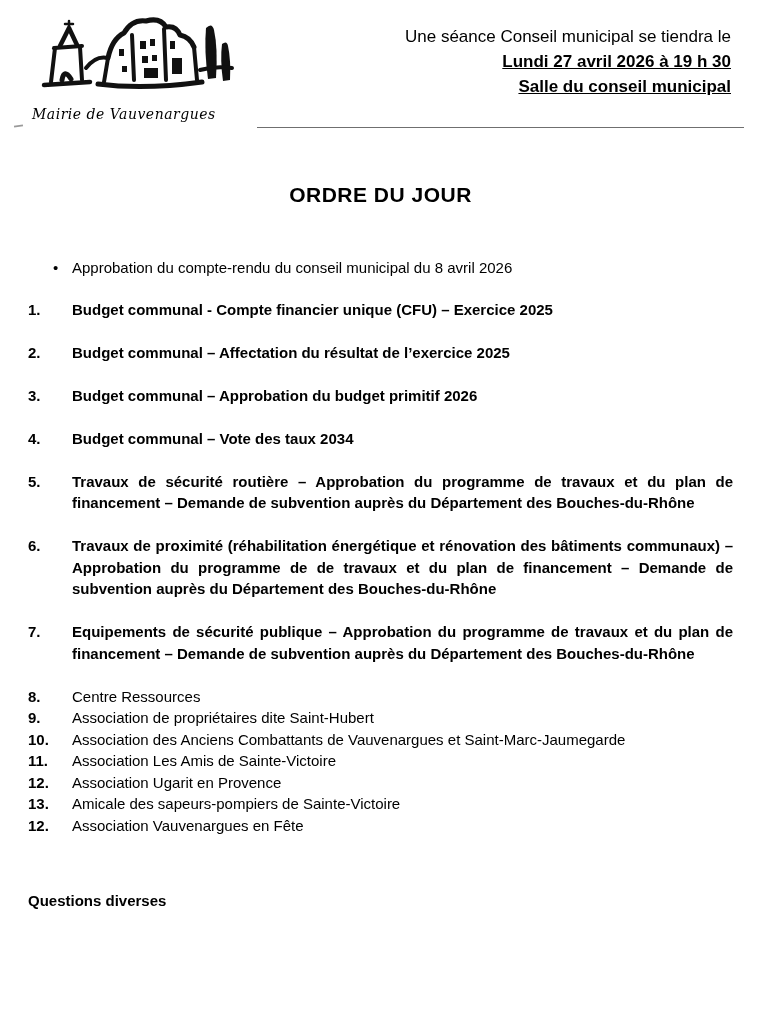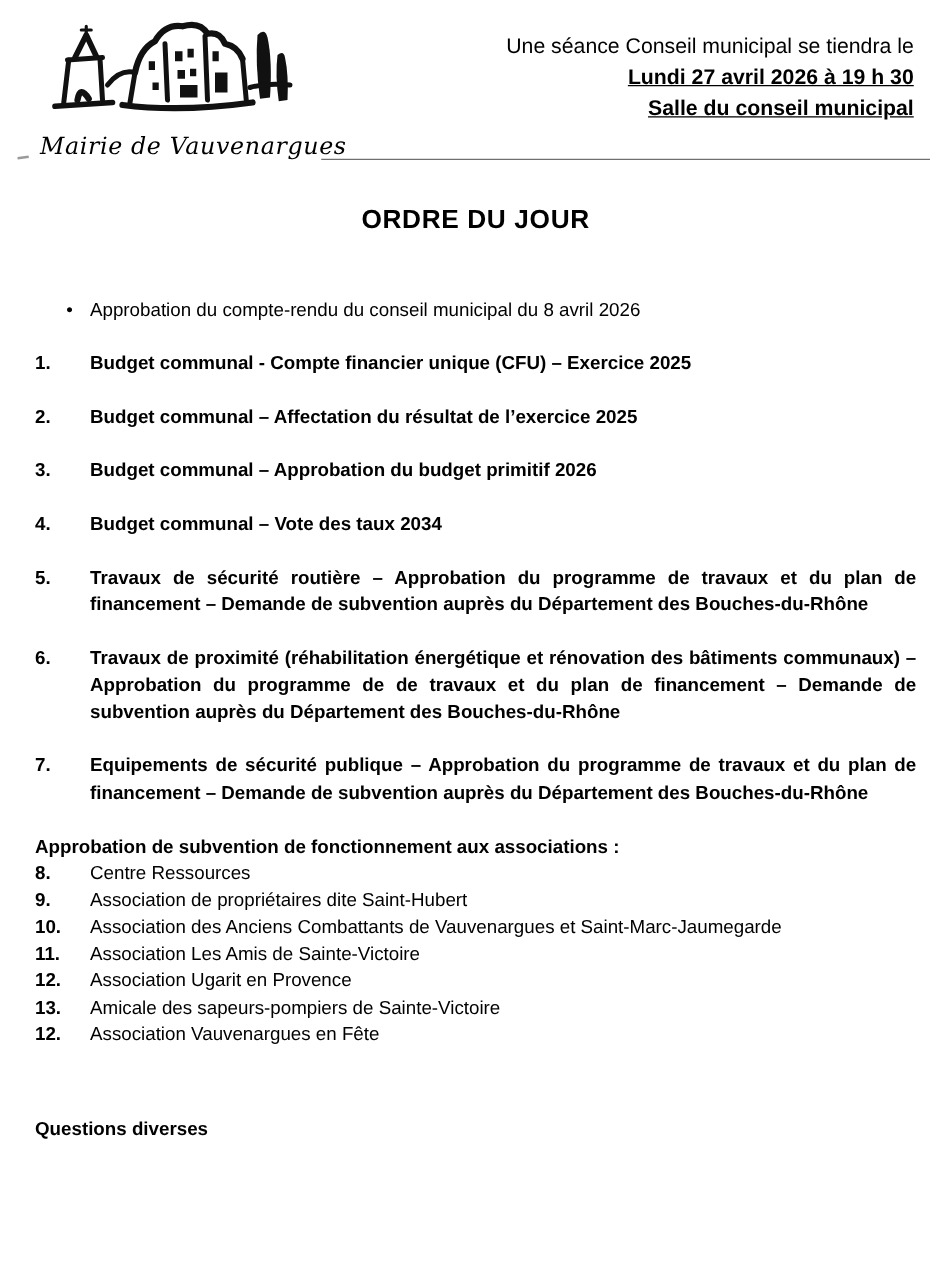--- a/index.html
+++ b/index.html
@@ -14,21 +14,21 @@
     overflow: hidden;
   }
 
   
   .header { position: relative; height: 128px; }
   .logo { position: absolute; left: 24px; top: 12px; width: 218px; }
   .logo svg { display: block; }
   .logo-caption {
     font-family: "DejaVu Serif", serif;
     font-style: italic;
-    font-size: 19px;
+    font-size: 14px;
     letter-spacing: 0.5px;
     margin-top: 2px;
     padding-left: 8px;
     white-space: nowrap;
   }
   .stray-mark {
     position: absolute; left: 14px; top: 125px;
     width: 9px; border-top: 2px solid #9a9a9a;
     transform: rotate(-8deg);
   }
@@ -39,21 +39,21 @@
     line-height: 25px;
   }
   .hb { font-weight: bold; text-decoration: underline; }
   .header-rule {
     position: absolute; left: 257px; right: 17px; top: 127px;
     border-top: 1.5px solid #6f6f6f;
   }
 
   
   .title {
-    margin-top: 36px;
+    margin-top: 55px;
     text-align: center;
     font-size: 21px;
     line-height: 24px;
     font-weight: bold;
     letter-spacing: 0.5px;
   }
 
   
   .content {
     padding: 0 28px;
@@ -163,21 +163,20 @@
         <div class="item bold spaced">
           <span class="num">6.</span>
           <span class="txt">Travaux de proximité (réhabilitation énergétique et rénovation des bâtiments communaux) – Approbation du programme de de travaux et du plan de financement – Demande de subvention auprès du Département des Bouches-du-Rhône</span>
         </div>
         <div class="item bold spaced">
           <span class="num">7.</span>
           <span class="txt">Equipements de sécurité publique – Approbation du programme de travaux et du plan de financement – Demande de subvention auprès du Département des Bouches-du-Rhône</span>
         </div>
       </div>
 
-    <div class="assoc-heading">Approbation de subvention de fonctionnement aux associations :</div>
 
     <div>
         <div class="item">
           <span class="num">8.</span>
           <span class="txt">Centre Ressources</span>
         </div>
         <div class="item">
           <span class="num">9.</span>
           <span class="txt">Association de propriétaires dite Saint-Hubert</span>
         </div>

